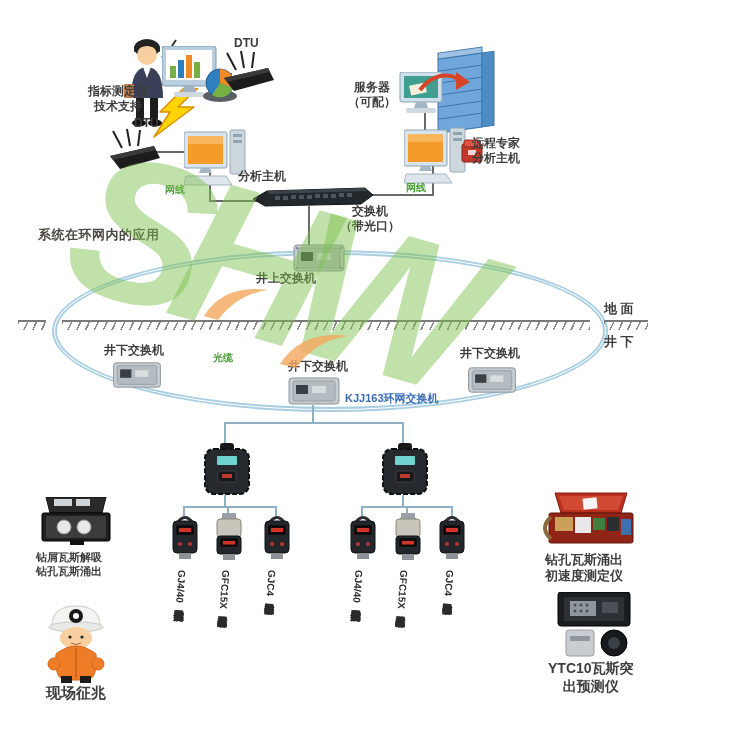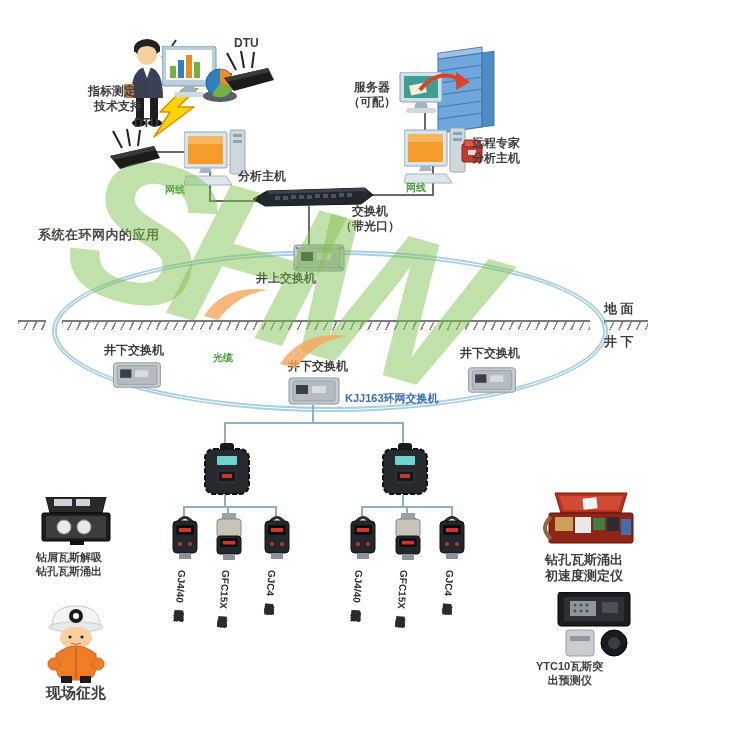--- a/index.html
+++ b/index.html
@@ -446,21 +446,21 @@
           <circle cx="31" cy="19" r="1.5"></circle>
           <circle cx="37" cy="19" r="1.5"></circle>
       </g>
       <rect x="52" y="10" width="16" height="11" fill="#4a5055"></rect>
       <rect x="16" y="38" width="28" height="26" rx="3" fill="#c9cdd1" stroke="#9aa0a6"></rect>
       <rect x="20" y="44" width="20" height="5" fill="#8f969c"></rect>
       <circle cx="64" cy="51" r="13" fill="#17191c" stroke="#000"></circle>
       <circle cx="64" cy="51" r="6" fill="#3a3f45"></circle>
     </svg>
   </div>
-  <div class="label center" style="left:536px;top:660px;font-size:11px;">
+  <div class="label center" style="left:548px;top:660px;font-size:14px;">
     <div>YTC10瓦斯突</div>
     <div>出预测仪</div>
   </div>
 
   <div id="watermark">SHW</div>
   <div class="swoosh" style="left:202px;top:282px;">
     <svg width="70" height="40" viewBox="0 0 70 40">
       <path d="M2,34 Q22,2 66,8 Q36,12 16,38 Z" fill="#f5a75d"></path>
     </svg>
   </div>

